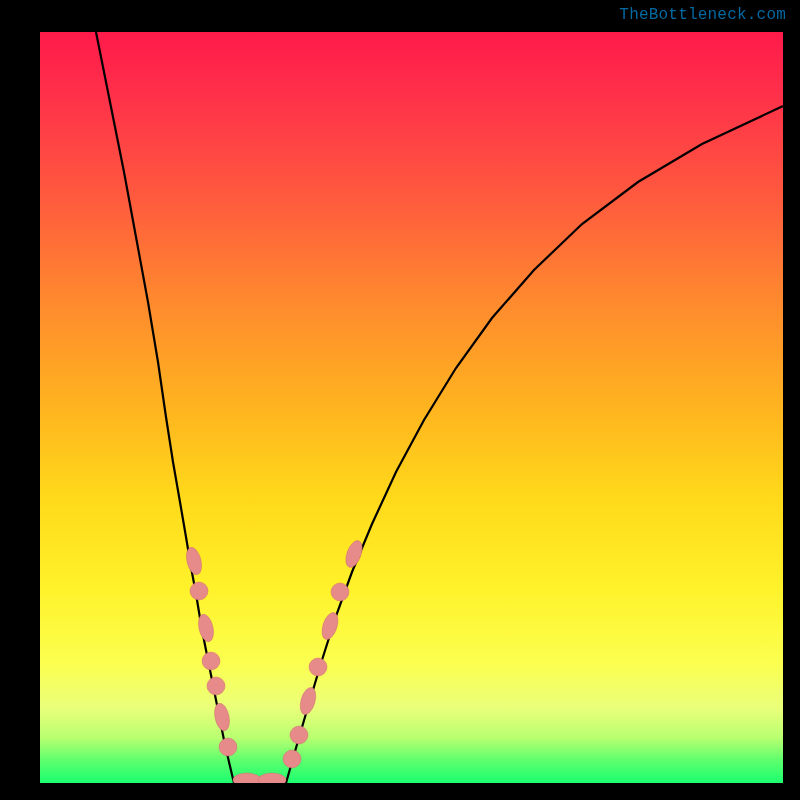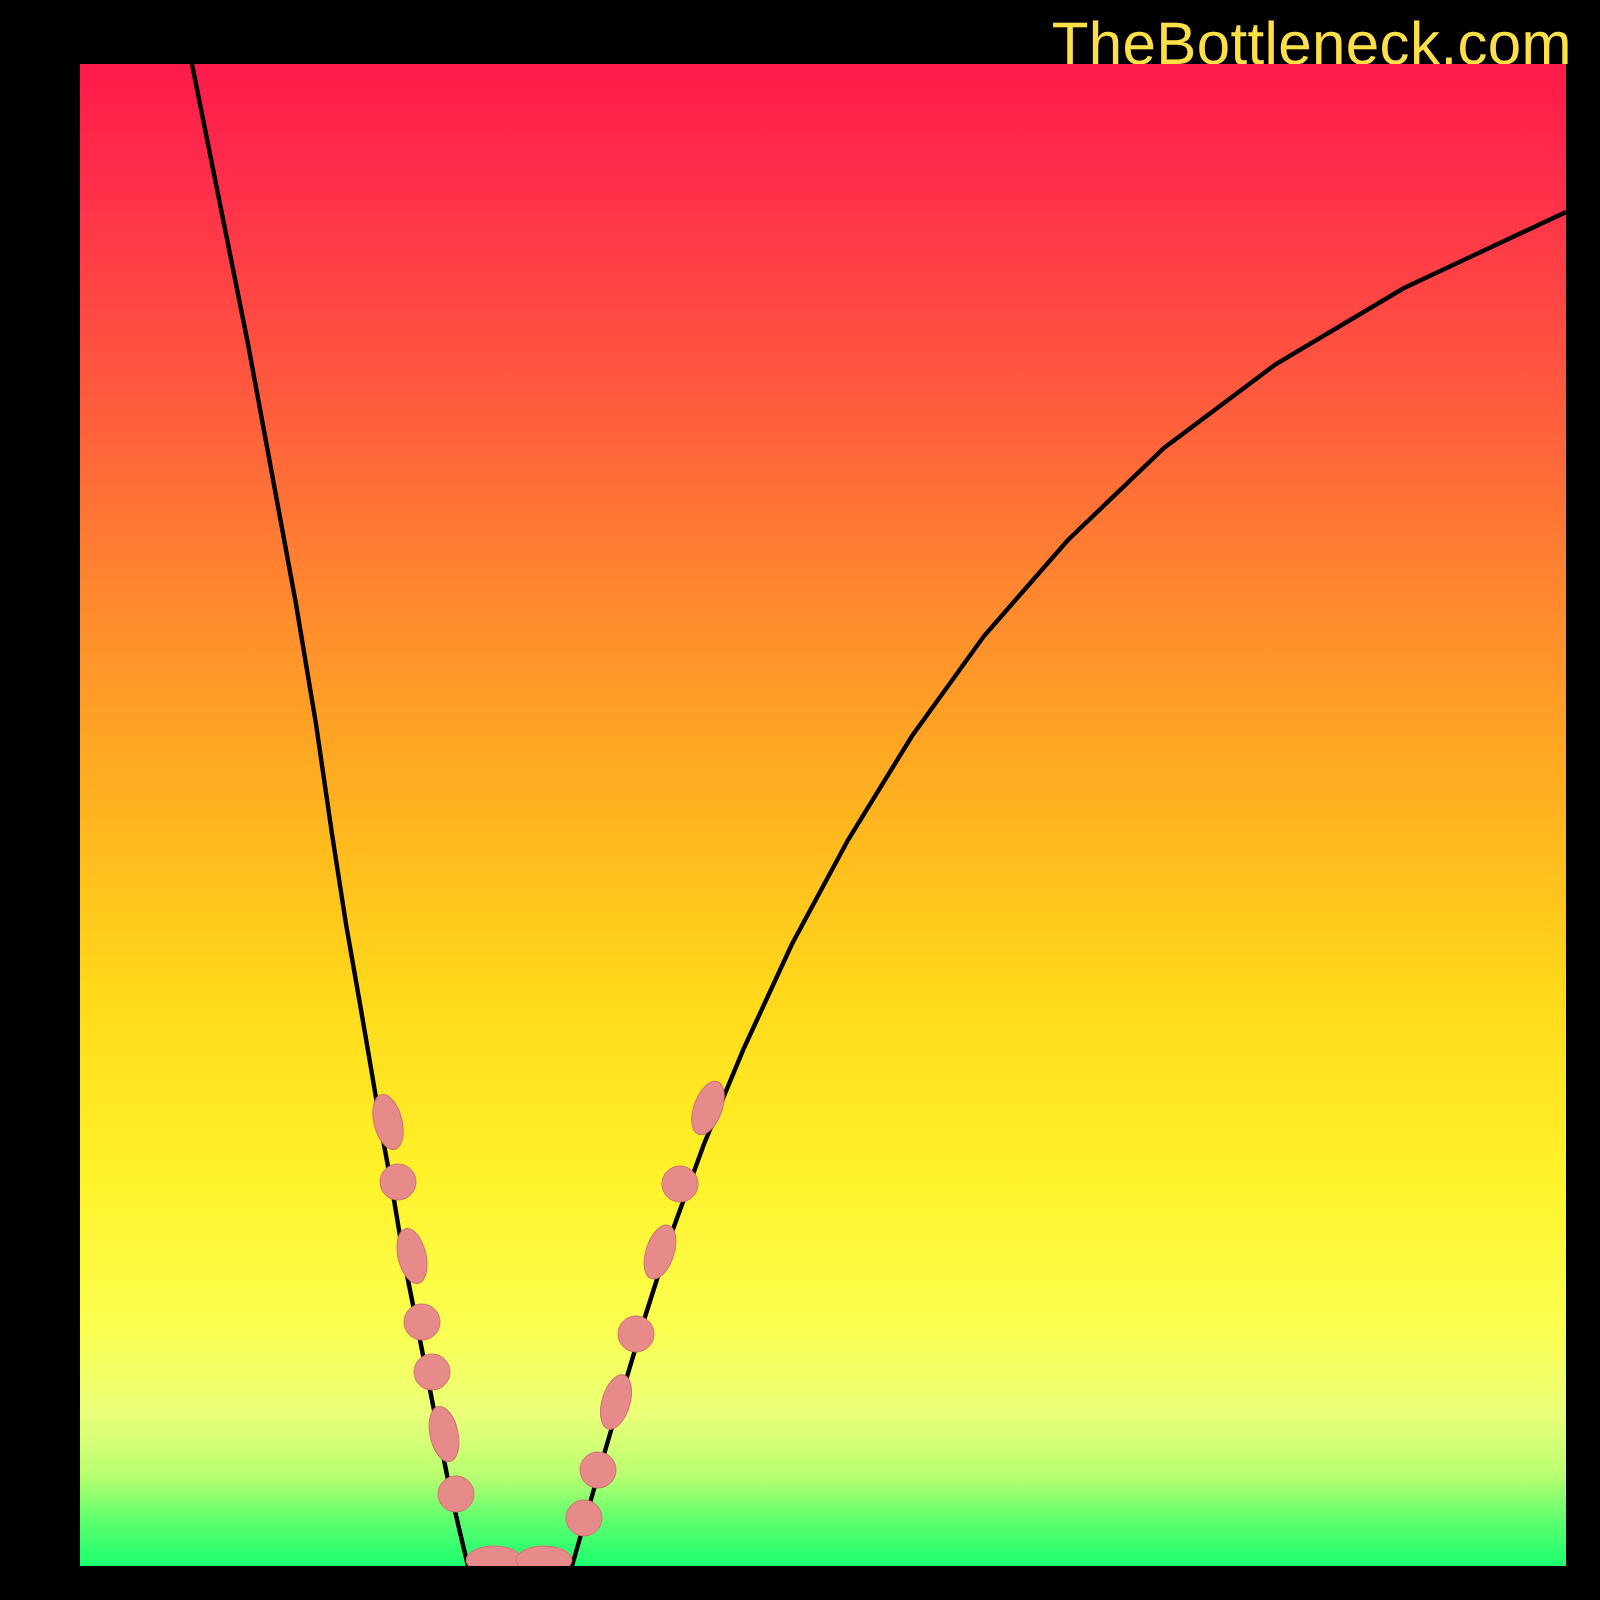--- a/index.html
+++ b/index.html
@@ -29,25 +29,25 @@
       #eaff7a 90%,
       #b8ff70 94%,
       #5dff6e 97%,
       #1bff6f 100%
     );
   }
   .watermark {
     position: absolute;
     top: 6px;
     right: 14px;
-    color: #fde047;
-    font-size: 30px;
+    color: #0369a1;
+    font-size: 16px;
     font-weight: 400;
     letter-spacing: 0.2px;
-    font-family: Liberation Sans, sans-serif;
+    font-family: Liberation Mono, monospace;
   }
   svg.plot {
     position: absolute;
     left: 0;
     top: 0;
     width: 743px;
     height: 751px;
   }
   .curve {
     fill: none;

